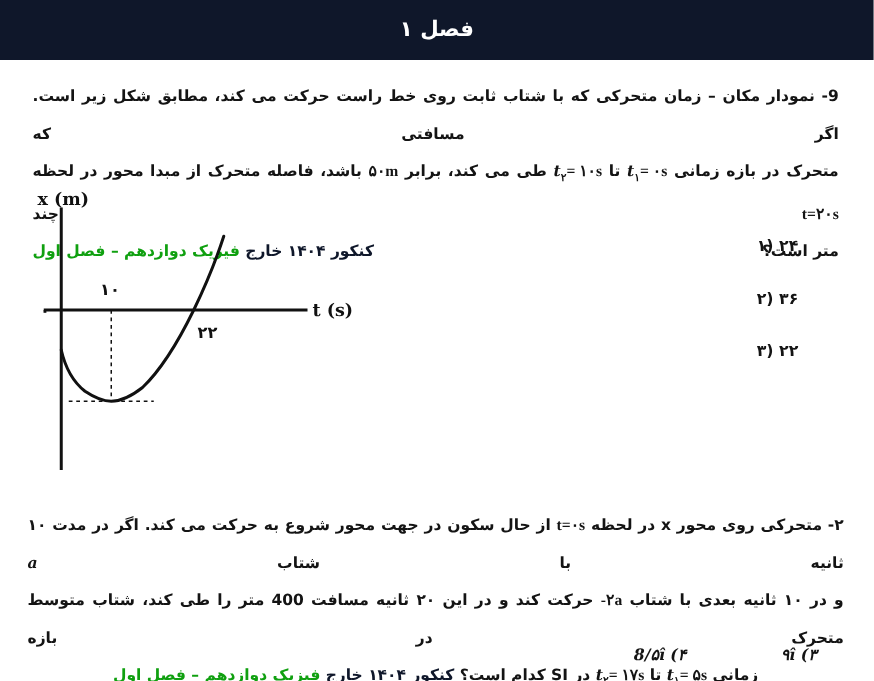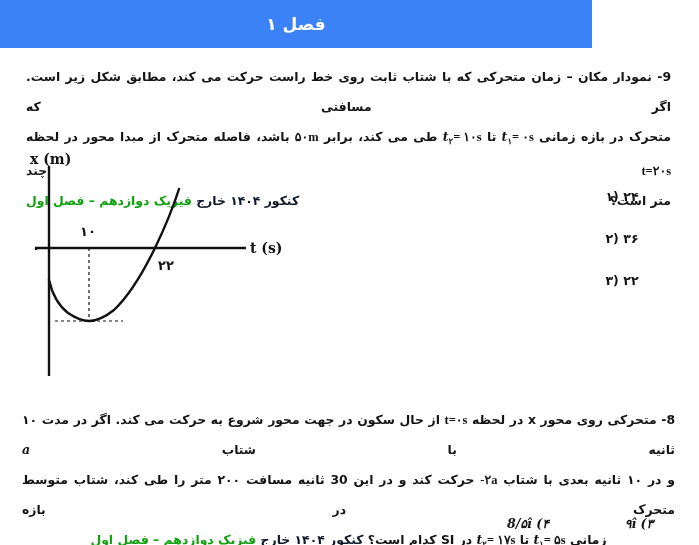--- a/index.html
+++ b/index.html
@@ -15,23 +15,23 @@
     font-family: "DejaVu Sans", "Liberation Sans", sans-serif;
     overflow: hidden;
     color: #1a1a1a;
   }
 
   
   .header-banner {
     position: absolute;
     left: 0;
     top: 0;
-    width: 592px;
+    width: 699px;
     height: 48px;
-    background: #3b82f6;
+    background: #0f172a;
     display: flex;
     align-items: center;
     justify-content: center;
   }
   .header-title {
     color: #ffffff;
     font-size: 17px;
     font-weight: bold;
     letter-spacing: 0.5px;
     direction: rtl;
@@ -215,30 +215,30 @@
     <text class="tick-label" x="58" y="84">۱۰</text>
 
     <text class="tick-label" x="136" y="118">۲۲</text>
 
   </svg>
 </div>
 
 <div class="q-block" id="question-2">
 
   <div class="q-line justify">
-    <span>8- متحرکی روی محور x در لحظه</span>
+    <span>۲- متحرکی روی محور x در لحظه</span>
     <span class="mnum ltr">t=۰s</span>
     <span>از حال سکون در جهت محور شروع به حرکت می کند. اگر در مدت ۱۰ ثانیه با شتاب</span>
     <span class="mvar ltr">a</span>
   </div>
 
   <div class="q-line justify">
     <span>و در ۱۰ ثانیه بعدی با شتاب</span>
     <span class="mnum">۲a-</span>
-    <span>حرکت کند و در این 30 ثانیه مسافت ۲۰۰ متر را طی کند، شتاب متوسط متحرک در بازه</span>
+    <span>حرکت کند و در این ۲۰ ثانیه مسافت 400 متر را طی کند، شتاب متوسط متحرک در بازه</span>
   </div>
 
   <div class="q-line center">
     <span>زمانی</span>
     <span class="ltr"><span class="mvar">t</span><span class="mnum sub">۱</span><span class="mnum">= ۵s</span></span>
     <span>تا</span>
     <span class="ltr"><span class="mvar">t</span><span class="mnum sub">۲</span><span class="mnum">= ۱۷s</span></span>
     <span>در SI کدام است؟</span>
     <span class="src-red">کنکور ۱۴۰۴ خارج</span>
     <span class="src-green">فیزیک دوازدهم – فصل اول</span>

